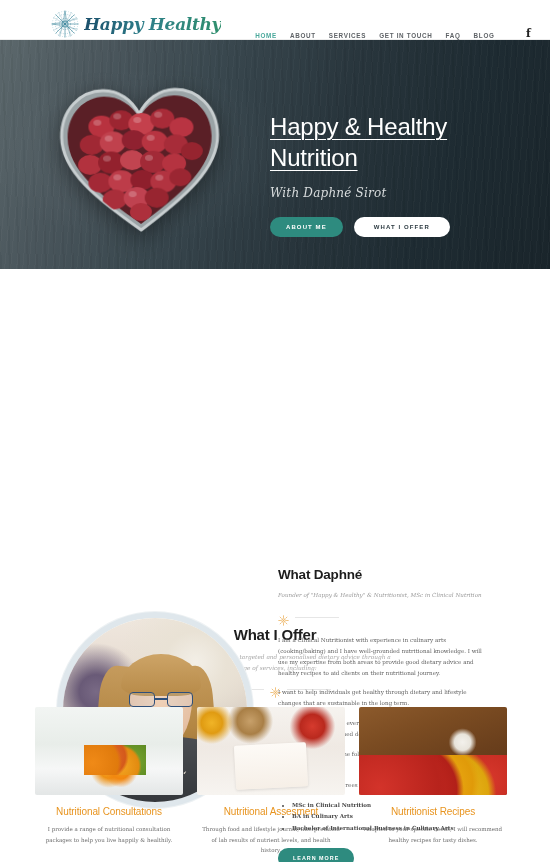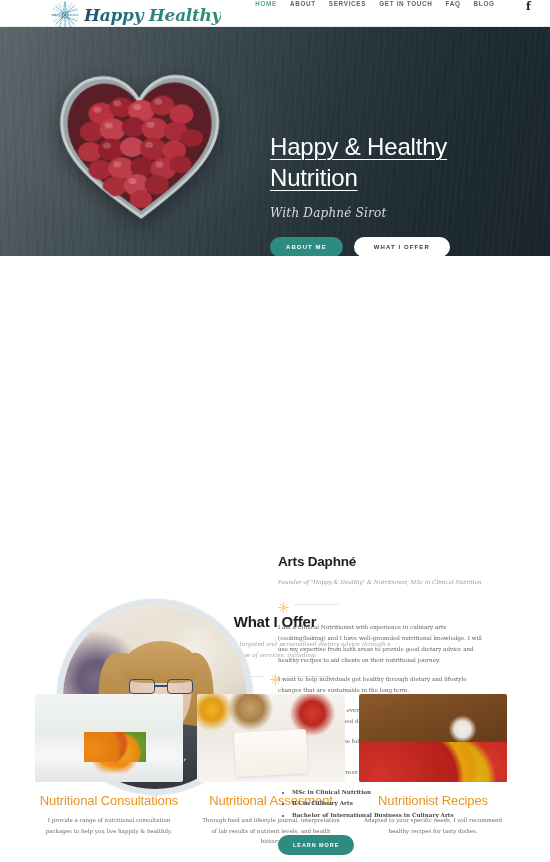--- a/index.html
+++ b/index.html
@@ -6,24 +6,24 @@
   html, body {
     width: 550px; height: 862px;
     font-family: "Liberation Sans", sans-serif;
     background: #ffffff;
     overflow: hidden;
   }
   .page { position: relative; width: 550px; height: 862px; background:#fff; }
 
   
   .header {
-    height: 27px;
+    height: 40px;
     background: #ffffff;
     display: flex;
-    align-items: flex-start;
+    align-items: flex-end;
     padding: 0 16px 0 50px;
     border-bottom: 1px solid #ececec;
   }
   .logo-wrap { display:flex; align-items:center; gap:4px; }
   .logo-mark { width: 30px; height: 30px; flex: none; }
   .logo-text {
     font-family: "DejaVu Serif", serif;
     font-style: italic;
     font-weight: 700;
     font-size: 17px;
@@ -83,21 +83,20 @@
   .heart-shape {
     position:absolute; inset:0;
     filter: drop-shadow(0 6px 12px rgba(0,0,0,.45));
   }
 
   .hero-content {
     position: absolute;
     left: 270px; top: 72px;
     width: 260px;
     color:#fff;
-    margin-top:33px;
   }
   .hero-title {
     font-family:"Liberation Sans", sans-serif;
     font-weight: 300;
     font-size: 24px;
     line-height: 1.28;
     letter-spacing: -0.2px;
     text-decoration: underline;
     text-decoration-thickness: 1px;
     text-underline-offset: 4px;
@@ -309,21 +308,21 @@
       radial-gradient(circle at 14% 82%, #d3332a 0%, #b7231c 45%, transparent 52%),
       radial-gradient(circle at 36% 88%, #cf2f26 0%, #b22019 44%, transparent 51%),
       radial-gradient(circle at 52% 70%, #f2b31a 0%, #e09a09 45%, transparent 53%),
       radial-gradient(circle at 60% 96%, #f0c12a 0%, #dda50d 42%, transparent 50%),
       radial-gradient(circle at 86% 62%, #d8382c 0%, #bb251c 42%, transparent 50%),
       radial-gradient(circle at 22% 56%, #e5d27a 0%, #d4bc52 38%, transparent 46%);
   }
   .card-title {
     margin-top: 11px;
     text-align:center;
-    font-size: 13px;
+    font-size: 10px;
     color: #e8941f;
     letter-spacing: -0.1px;
   }
   .card-desc {
     margin-top: 7px;
     text-align:center;
     font-family:"DejaVu Serif", serif;
     font-size: 5.5px;
     line-height: 1.85;
     color: #6b6b6b;
@@ -453,21 +452,21 @@
           <div class="p-lens l"></div>
             <div class="p-bridge"></div>
             <div class="p-lens r"></div>
         </div>
         <div class="p-body"></div>
         <div class="p-pearls"></div>
       </div>
     </div>
 
     <div class="about-col">
-      <div class="about-title">Arts Daphné</div>
+      <div class="about-title">What Daphné</div>
       <div class="about-sub">Founder of "Happy &amp; Healthy" &amp; Nutritionist, MSc in Clinical Nutrition</div>
 
       <div class="divider">
         <span class="sun">
           <svg viewBox="0 0 22 22" width="11" height="11">
             <circle cx="11" cy="11" r="3.4" fill="none" stroke="#e8a13a" stroke-width="1.6"></circle>
             <circle cx="11" cy="11" r="1" fill="#e8a13a"></circle>
             <g stroke="#e8a13a" stroke-width="1.3" stroke-linecap="round">
               <line x1="11" y1="1.5" x2="11" y2="5"></line>
                 <line x1="11" y1="17" x2="11" y2="20.5"></line>

